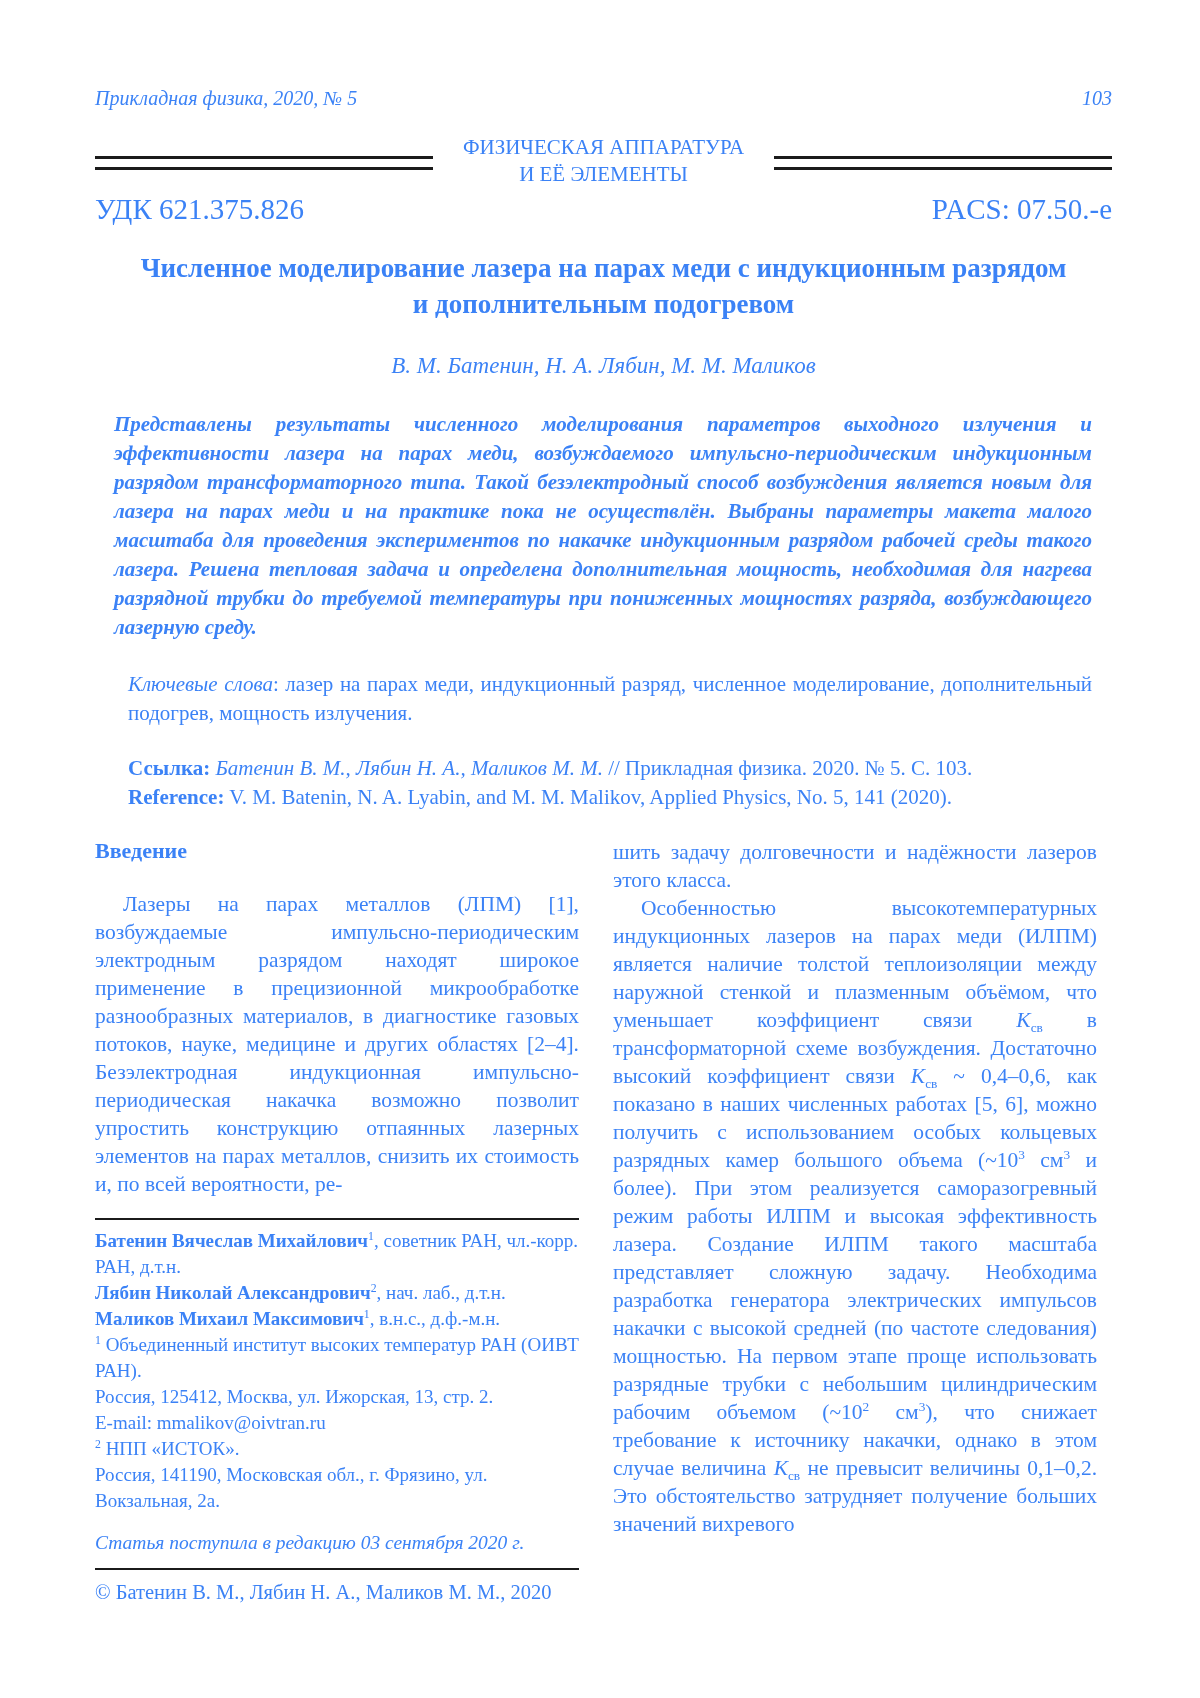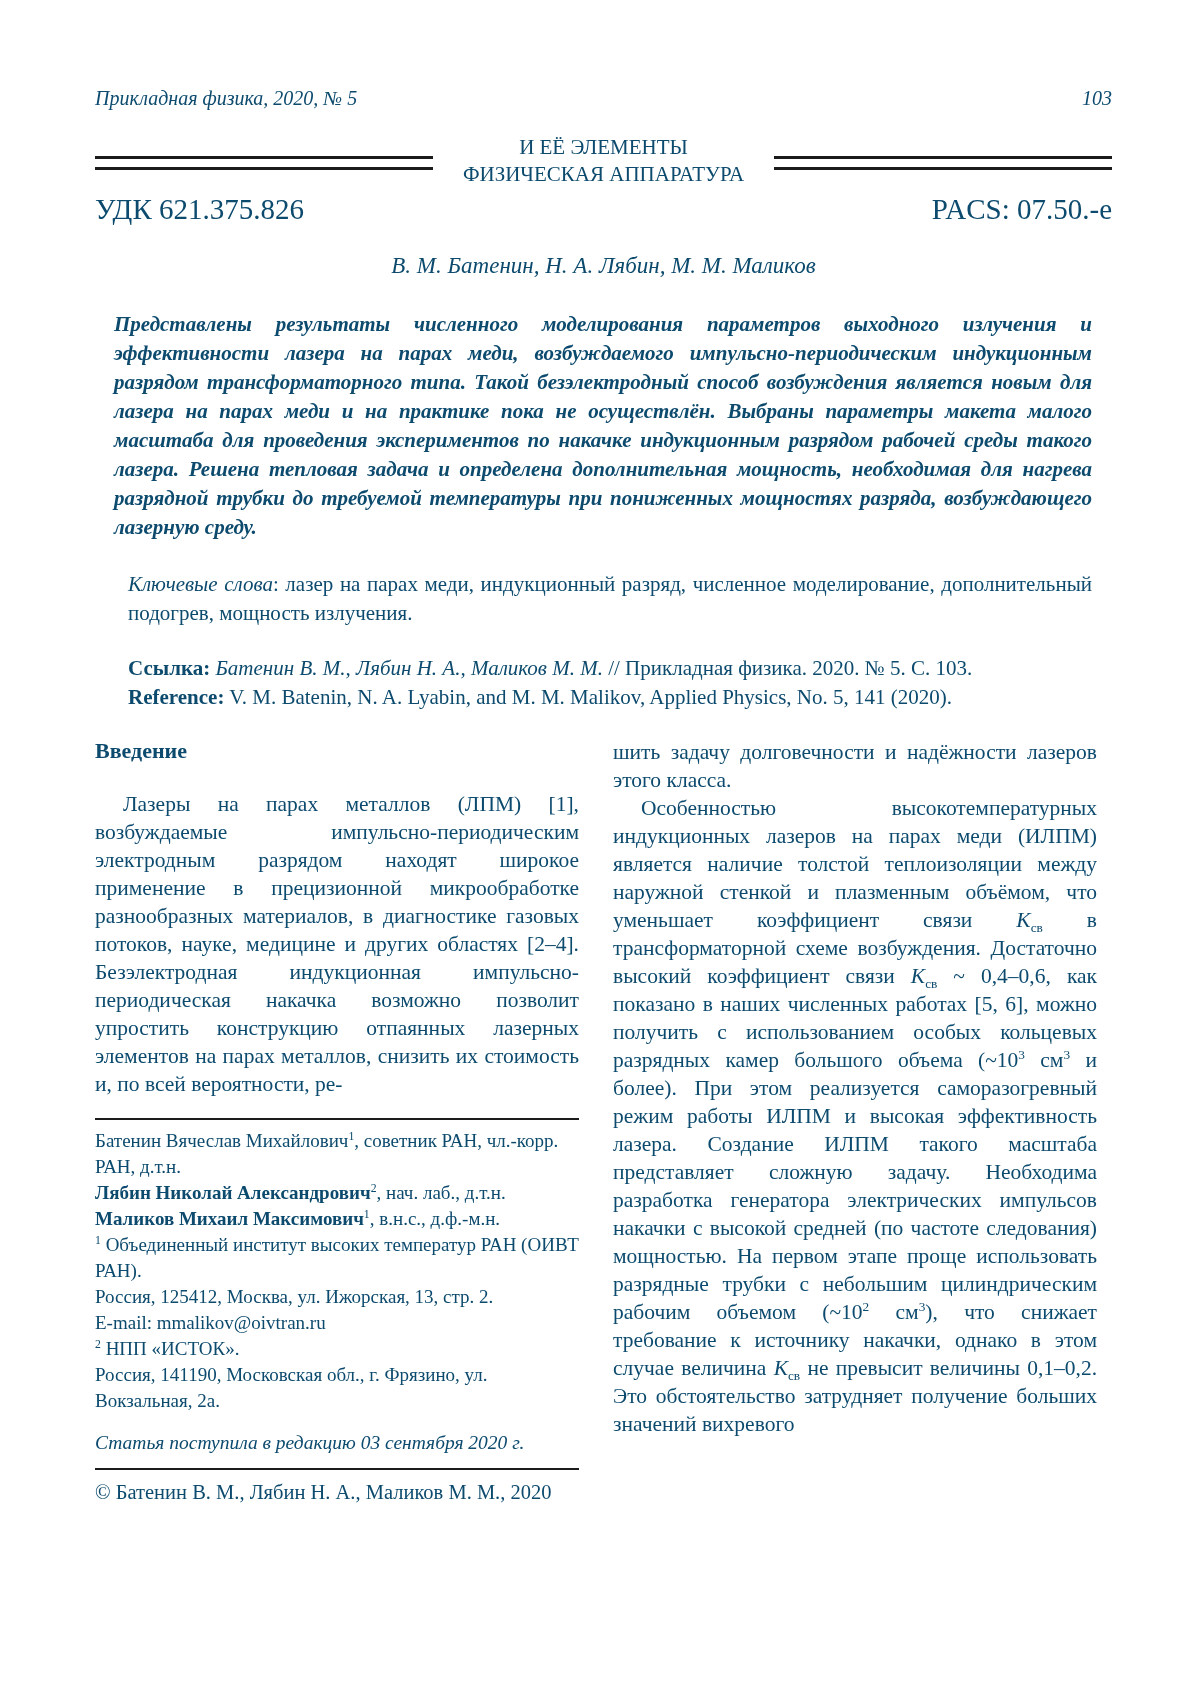--- a/index.html
+++ b/index.html
@@ -1,21 +1,21 @@
 <!DOCTYPE html>
 <html lang="ru"><head>
 <meta charset="utf-8">
 <style>
   html, body { margin: 0; padding: 0; background: #ffffff; }
   .page {
     position: relative;
     width: 1200px;
     height: 1698px;
     background: #ffffff;
-    color: #0c4a6e;
+    color: #3b82f6;
     font-family: "Liberation Serif", "DejaVu Serif", serif;
     box-sizing: border-box;
     padding: 86px 88px 18px 95px;
     overflow: hidden;
   }
   p { margin: 0; }
   sup, sub { font-size: 0.62em; line-height: 0; }
 
   .running-head {
     display: flex;
@@ -128,52 +128,53 @@
 <div class="page">
 
   <header class="running-head">
     <span>Прикладная физика, 2020, № 5</span>
     <span>103</span>
   </header>
 
   <div class="rubric">
     <div class="dline"></div>
     <div class="rubric-text">
+      <div>ФИЗИЧЕСКАЯ АППАРАТУРА</div>
       <div>И ЕЁ ЭЛЕМЕНТЫ</div>
-      <div>ФИЗИЧЕСКАЯ АППАРАТУРА</div>
     </div>
     <div class="dline"></div>
   </div>
 
   <div class="udk-row">
     <span>УДК 621.375.826</span>
     <span>PACS: 07.50.-e</span>
   </div>
 
+  <h1 class="title"><span>Численное моделирование лазера на парах меди с индукционным разрядом</span><br><span>и дополнительным подогревом</span></h1>
 
   <div class="authors">В. М. Батенин, Н. А. Лябин, М. М. Маликов</div>
 
   <p class="abstract">Представлены результаты численного моделирования параметров выходного излучения и эффективности лазера на парах меди, возбуждаемого импульсно-периодическим индукционным разрядом трансформаторного типа. Такой безэлектродный способ возбуждения является новым для лазера на парах меди и на практике пока не осуществлён. Выбраны параметры макета малого масштаба для проведения экспериментов по накачке индукционным разрядом рабочей среды такого лазера. Решена тепловая задача и определена дополнительная мощность, необходимая для нагрева разрядной трубки до требуемой температуры при пониженных мощностях разряда, возбуждающего лазерную среду.</p>
 
   <p class="keywords"><span style="font-style: italic;">Ключевые слова</span><span>: лазер на парах меди, индукционный разряд, численное моделирование, дополнительный подогрев, мощность излучения.</span></p>
 
   <div class="citation">
     <p><span style="font-weight: bold;">Ссылка:</span><span> </span><span style="font-style: italic;">Батенин В. М., Лябин Н. А., Маликов М. М.</span><span> // Прикладная физика. 2020. № 5. С. 103.</span></p>
     <p><span style="font-weight: bold;">Reference:</span><span> V. M. Batenin, N. A. Lyabin, and M. M. Malikov, Applied Physics, No. 5, 141 (2020).</span></p>
   </div>
 
   <div class="columns">
 
     <div class="col">
       <div class="intro-heading">Введение</div>
       <p class="para indent">Лазеры на парах металлов (ЛПМ) [1], возбуждаемые импульсно-периодическим электродным разрядом находят широкое применение в прецизионной микрообработке разнообразных материалов, в диагностике газовых потоков, науке, медицине и других областях [2–4]. Безэлектродная индукционная импульсно-периодическая накачка возможно позволит упростить конструкцию отпаянных лазерных элементов на парах металлов, снизить их стоимость и, по всей вероятности, ре-</p>
 
       <div class="footnote-rule"></div>
       <div class="footnote">
-        <div class="fn-line"><span style="font-weight: normal;">Батенин Вячеслав Михайлович</span><sup>1</sup><span>, советник РАН, чл.-корр. РАН, д.т.н.</span></div>
+        <div class="fn-line"><span style="font-weight: bold;">Батенин Вячеслав Михайлович</span><sup>1</sup><span>, советник РАН, чл.-корр. РАН, д.т.н.</span></div>
         <div class="fn-line"><span style="font-weight: bold;">Лябин Николай Александрович</span><sup>2</sup><span>, нач. лаб., д.т.н.</span></div>
         <div class="fn-line"><span style="font-weight: bold;">Маликов Михаил Максимович</span><sup>1</sup><span>, в.н.с., д.ф.-м.н.</span></div>
         <div class="fn-line"><sup>1</sup><span> Объединенный институт высоких температур РАН (ОИВТ РАН).</span></div>
         <div class="fn-line"><span>Россия, 125412, Москва, ул. Ижорская, 13, стр. 2.</span></div>
         <div class="fn-line"><span>E-mail: mmalikov@oivtran.ru</span></div>
         <div class="fn-line"><sup>2</sup><span> НПП «ИСТОК».</span></div>
         <div class="fn-line"><span>Россия, 141190, Московская обл., г. Фрязино, ул. Вокзальная, 2а.</span></div>
       </div>
 
       <p class="received">Статья поступила в редакцию 03 сентября 2020 г.</p>

